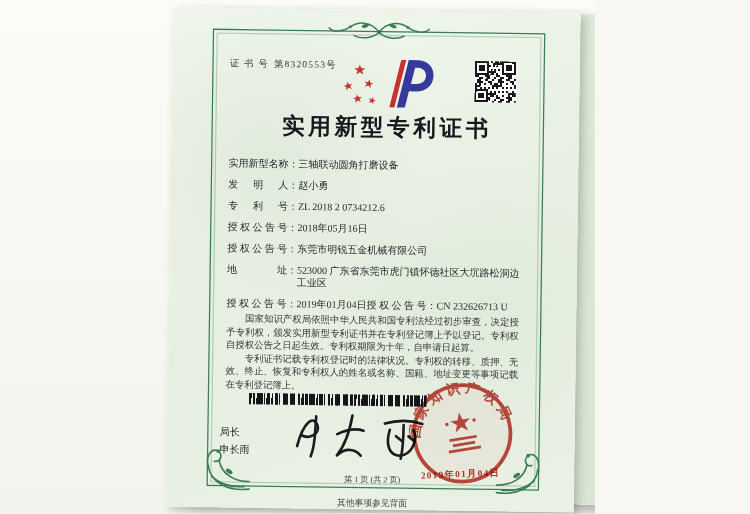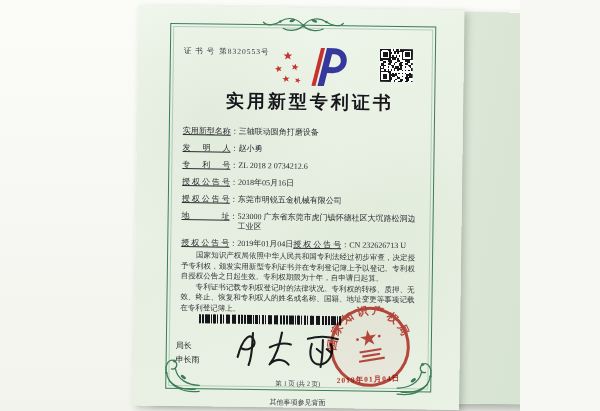--- a/index.html
+++ b/index.html
@@ -1,17 +1,17 @@
 <!DOCTYPE html>
 <html><head>
 <meta charset="utf-8">
 <style>
   html,body{margin:0;padding:0;}
   body{width:600px;height:411px;background:#f7f7f3;font-family:"Liberation Serif","DejaVu Serif",serif;}
-  .photo{position:relative;width:520px;height:411px;background:linear-gradient(180deg,#fbfbf8,#f3f3ee);overflow:hidden;}
+  .photo{position:relative;width:476px;height:411px;background:linear-gradient(180deg,#fbfbf8,#f3f3ee);overflow:hidden;}
 
   .back-sheet{position:absolute;left:150px;top:10px;width:398px;height:392px;
     background:linear-gradient(100deg,#e3ecdf,#dce7d8 70%,#d5e1d1);
     transform:rotate(.8deg);box-shadow:4px 5px 9px rgba(40,50,40,.35);}
 
   .page{position:absolute;left:138px;top:6px;width:326px;height:400px;
     background:
       radial-gradient(circle at 22% 28%,rgba(140,170,130,.10),transparent 35%),
       radial-gradient(circle at 75% 65%,rgba(150,180,140,.08),transparent 40%),
       linear-gradient(160deg,#f0f6ec,#e6efe1 55%,#eaf2e5);
@@ -29,21 +29,21 @@
   .certno .lab{margin-right:4px;}
 
   .logo{position:absolute;left:130px;top:36px;}
   .qr{position:absolute;left:242px;top:40px;width:33px;height:33px;background:#fdfdfb;}
 
   .title{position:absolute;left:40px;top:82px;width:265px;margin:0;text-align:center;
     font-size:18px;font-weight:bold;letter-spacing:3px;color:#17171c;}
 
   .fields{position:absolute;left:46px;top:120px;width:238px;font-size:8px;color:#2a2a30;}
   .frow{margin-bottom:7px;line-height:10px;white-space:nowrap;}
-  .flabel{display:inline-block;width:48px;text-align:justify;text-align-last:justify;vertical-align:top;text-decoration:underline;}
+  .flabel{display:inline-block;width:48px;text-align:justify;text-align-last:justify;vertical-align:top;}
   .fcolon{display:inline-block;vertical-align:top;}
   .fvalue{display:inline-block;max-width:178px;white-space:normal;vertical-align:top;line-height:10px;}
   .grant .g2{}
   .grant{white-space:nowrap;}
 
   .paras{position:absolute;left:46px;top:244px;width:234px;font-size:7.5px;line-height:10.5px;
     color:#35353a;text-align:justify;}
   .paras p{margin:0;text-indent:2em;}
 
   .barcode{position:absolute;left:65px;top:308px;width:142px;height:9px;

